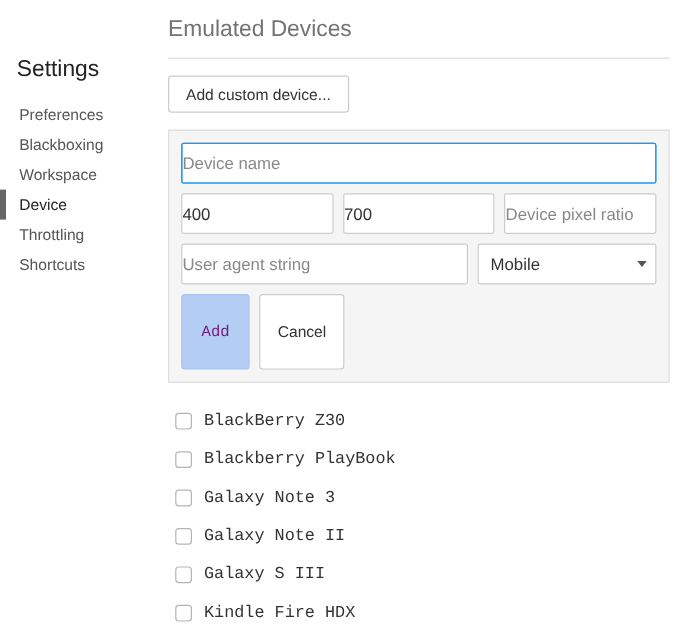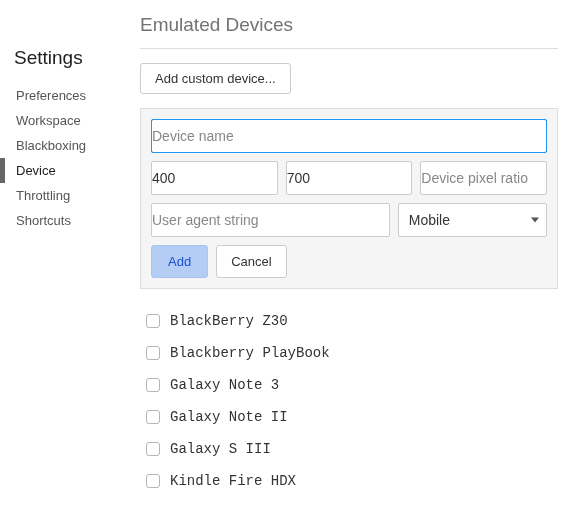--- a/index.html
+++ b/index.html
@@ -115,26 +115,26 @@
       width: 0; height: 0;
       border-left: 4px solid transparent;
       border-right: 4px solid transparent;
       border-top: 5px solid #555;
       pointer-events: none;
     }
     .btn-row { display: flex; gap: 8px; margin-top: 2px; }
     .btn-primary-disabled {
       background: #b4cdf4;
       border: 1px solid #a9c4ef;
-      color: #1d4ed8;
+      color: #701a75;
       border-radius: 3px;
-      padding: 8px 16px;
+      padding: 23px 16px;
       font-size: 13px;
       cursor: default;
-      font-family: Liberation Sans, sans-serif;
+      font-family: Liberation Mono, monospace;
     }
     .device-list { padding: 6px 0; }
     .device-row {
       display: flex;
       align-items: center;
       gap: 10px;
       padding: 8px 6px;
       font-family: Liberation Mono, monospace;
     }
     .checkbox {
@@ -156,24 +156,24 @@
 <body>
 
 <div class="container">
 
   <aside class="sidebar">
     <h1>Settings</h1>
     <div class="sidebar-item">
       <span>Preferences</span>
     </div>
     <div class="sidebar-item">
+      <span>Blackboxing</span>
+    </div>
+    <div class="sidebar-item">
       <span>Workspace</span>
-    </div>
-    <div class="sidebar-item">
-      <span>Blackboxing</span>
     </div>
     <div class="sidebar-item selected">
       <span>Device</span>
     </div>
     <div class="sidebar-item">
       <span>Throttling</span>
     </div>
     <div class="sidebar-item">
       <span>Shortcuts</span>
     </div>

